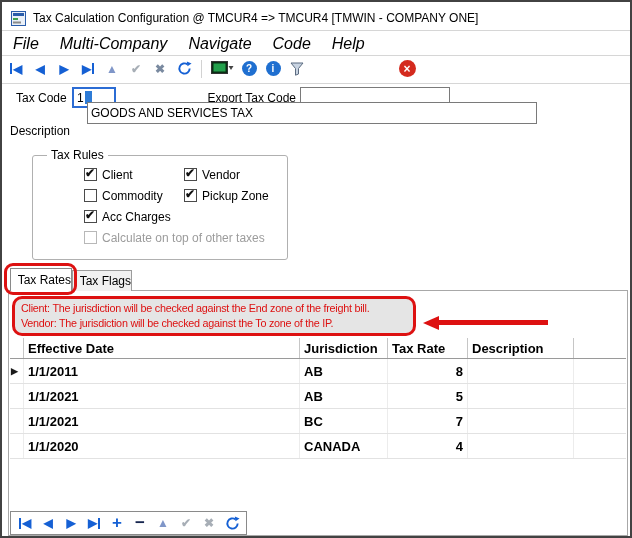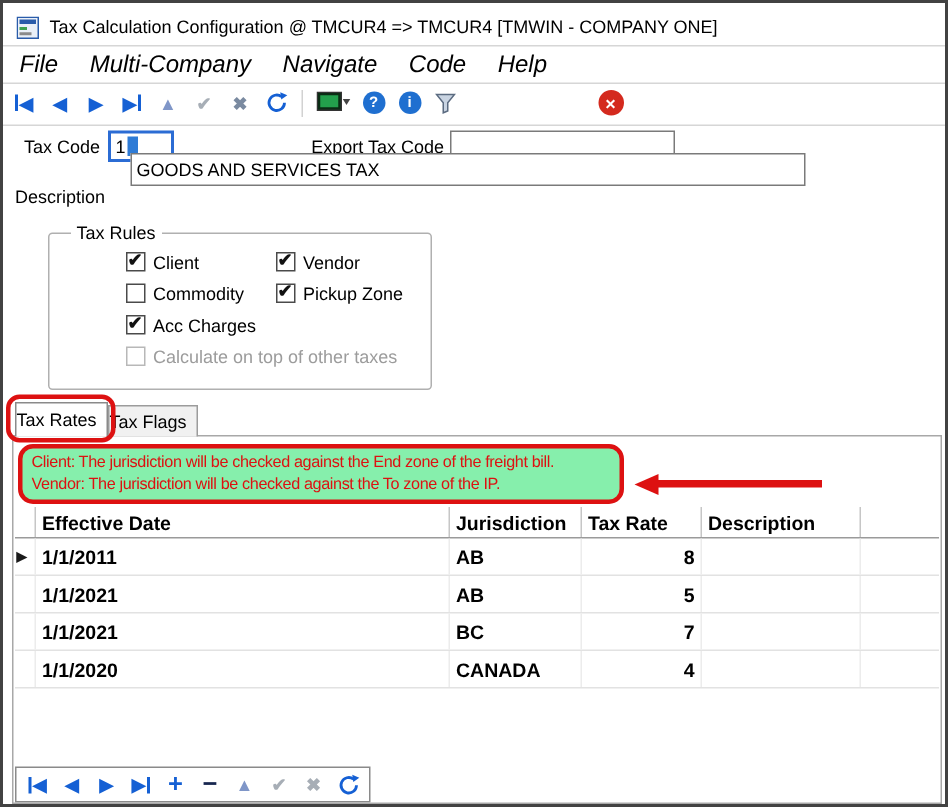--- a/index.html
+++ b/index.html
@@ -44,26 +44,26 @@
   .cb-grid { display:grid; grid-template-columns:100px 140px; }
   .cb { display:flex; align-items:center; gap:5px; height:21px; cursor:default;padding-left:39px; }
   .cb .box { width:13px; height:13px; border:1px solid #4a4a4a; background:#fff; position:relative; flex:none; }
   .cb .box.checked::after { content:"✔"; position:absolute; left:0; top:-3px; font-size:12px; font-weight:bold; color:#111; }
   .cb .cb-label { font-size:12px; white-space:nowrap; }
   .cb.disabled .box { border-color:#b8b8b8; }
   .cb.disabled .cb-label { color:#9c9c9c; }
   .cb-wide { grid-column:1 / span 2;text-align:right; }
   
   .panel { position:absolute; left:6px; top:288px; width:620px; height:246px; border:1px solid #a8a8a8; background:#fff; }
-  .tab { position:absolute; font-size:12px; display:flex; align-items:center; justify-content:flex-start; cursor:default; }
+  .tab { position:absolute; font-size:12px; display:flex; align-items:center; justify-content:flex-end; cursor:default; }
   .tab.active { left:8px; top:266px; width:62px; height:23px; background:#fff; border:1px solid #8a8a8a; border-bottom:none; z-index:3; }
   .tab.inactive { left:70px; top:268px; width:60px; height:21px; background:#f1f1f1; border:1px solid #9c9c9c; border-bottom:none; z-index:2; }
   .tab-oval { position:absolute; left:2px; top:261px; width:73px; height:32px; border:3px solid #dd1111; border-radius:9px; z-index:4; pointer-events:none; }
   
-  .notebox { position:absolute; left:10px; top:294px; width:404px; height:40px; border:3px solid #dd1111; border-radius:10px; padding:2px 6px; z-index:2; background:#86efac; }
+  .notebox { position:absolute; left:10px; top:294px; width:404px; height:40px; border:3px solid #dd1111; border-radius:10px; padding:2px 6px; z-index:2; background:#e5e5e5; }
   .noteline { font-size:10.8px; letter-spacing:-0.25px; line-height:15px; color:#dd1111; white-space:nowrap; overflow:hidden; }
   .arrow-head { position:absolute; left:421px; top:314px; width:0; height:0; border-top:7px solid transparent; border-bottom:7px solid transparent; border-right:16px solid #dd1111; z-index:2; }
   .arrow-shaft { position:absolute; left:436px; top:318px; width:110px; height:5px; background:#dd1111; z-index:2; }
   
   .grid { position:absolute; left:8px; top:336px; width:616px; z-index:1; font-size:13px; }
   .thead { display:flex; height:21px; border-bottom:1px solid #9a9a9a; font-weight:bold; }
   .thead .c { border-right:1px solid #c6c6c6; }
   .trow { display:flex; height:25px; border-bottom:1px solid #e2e2e2; font-weight:bold; }
   .trow .c { border-right:1px solid #ececec; }
   .c { display:flex; align-items:center; padding:0 4px; height:100%; overflow:hidden; white-space:nowrap; }

